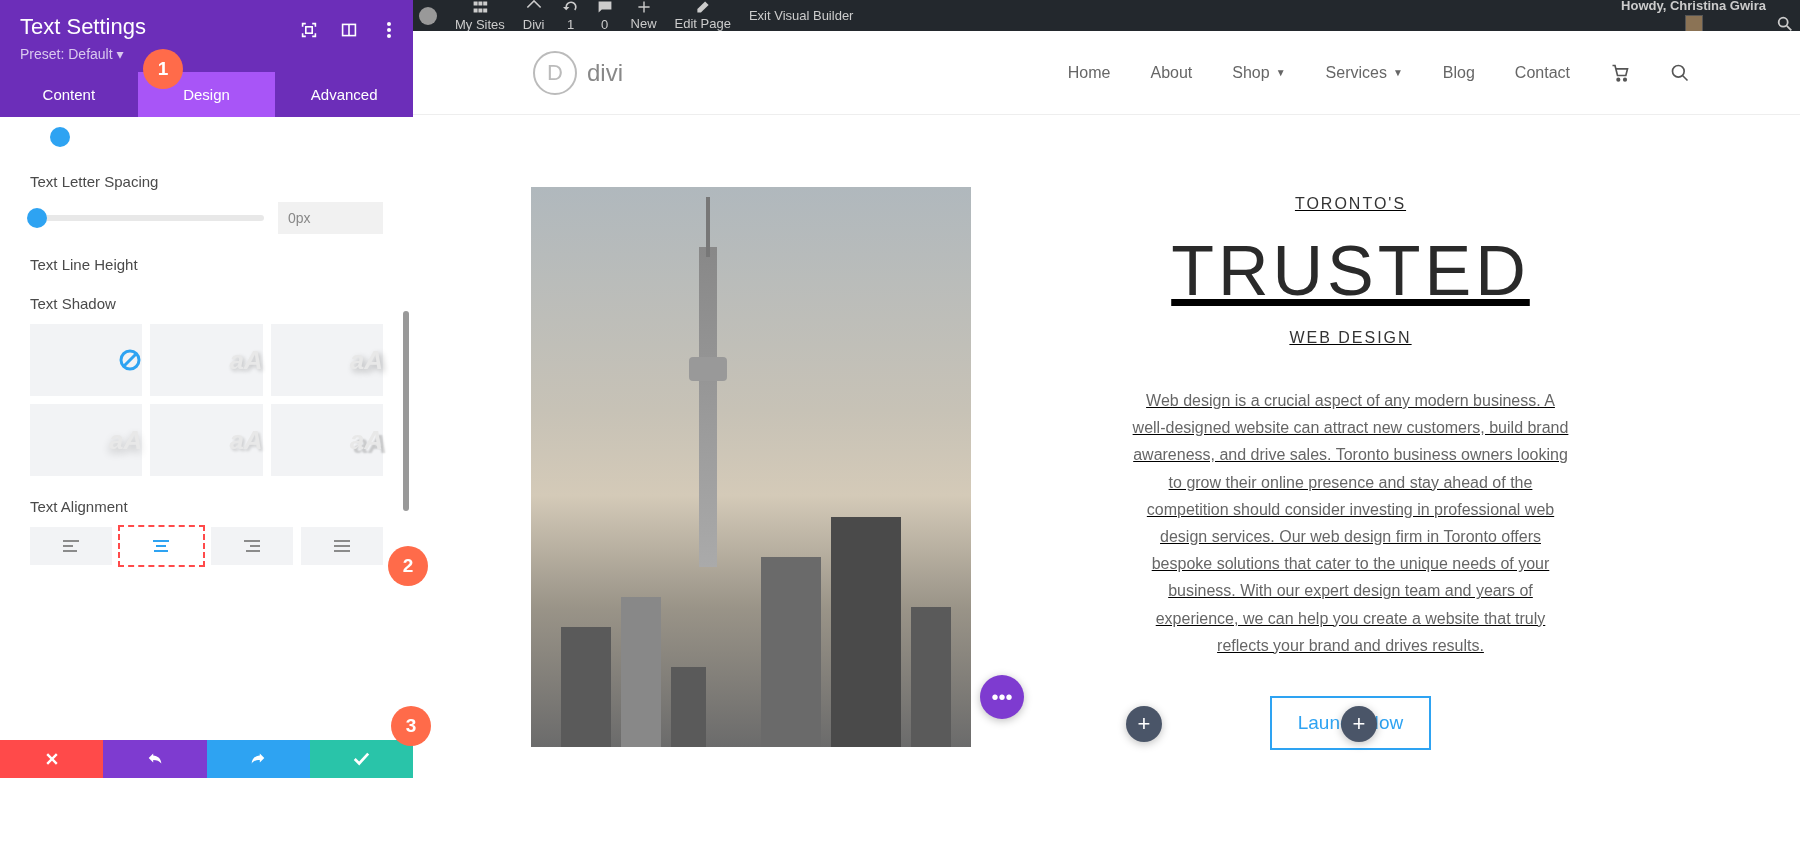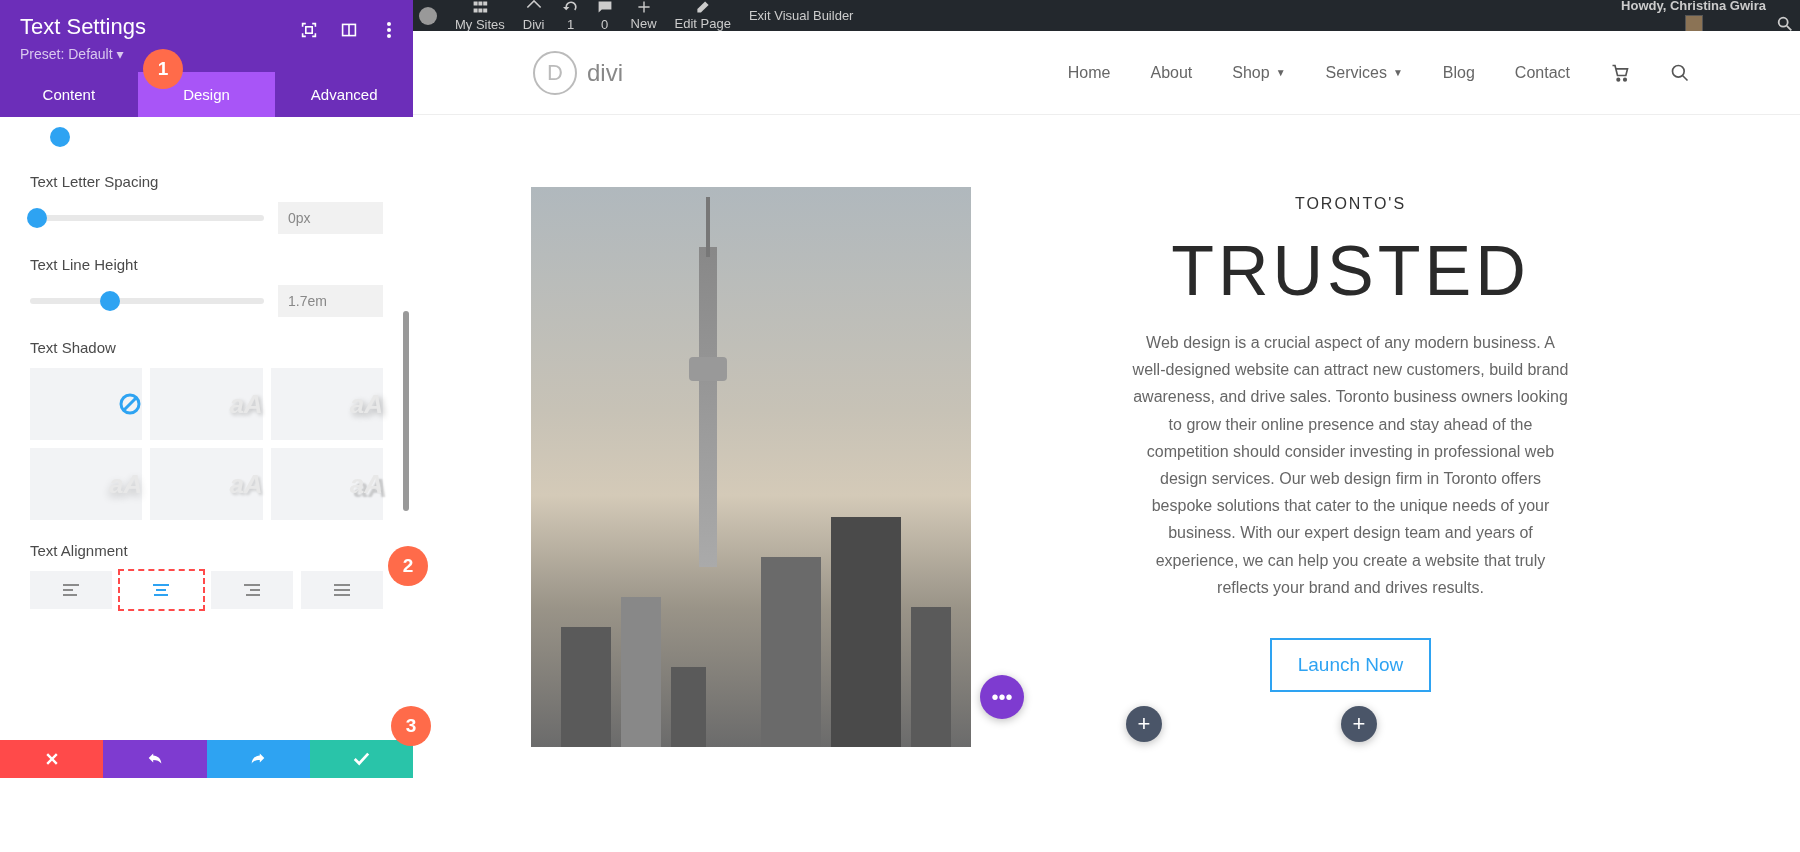--- a/index.html
+++ b/index.html
@@ -75,21 +75,21 @@
 
 .preview { position: absolute; left: 413px; top: 31px; right: 0; bottom: 0; background: #fff; overflow: hidden; }
 .site-header { height: 84px; display: flex; align-items: center; padding: 0 110px 0 120px; border-bottom: 1px solid #eee; }
 .logo { display: flex; align-items: center; gap: 10px; color: #888; font-size: 24px; }
 .logo-circle { width: 44px; height: 44px; border: 2px solid #bbb; border-radius: 50%; display: flex; align-items: center; justify-content: center; font-size: 22px; color: #bbb; }
 .nav { margin-left: auto; display: flex; align-items: center; gap: 40px; font-size: 16px; color: #666; }
 .nav-item { cursor: pointer; display: flex; align-items: center; gap: 6px; }
 .chev { font-size: 10px; }
 .cart-icon, .search-lg { color: #555; }
 
-.hero { display: flex; padding: 72px 110px 0 118px; gap: 40px; }
+.hero { display: flex; padding: 72px 110px 0 118px; gap: 40px; text-decoration: underline; }
 .hero-img { width: 440px; height: 560px; background: linear-gradient(#b0b8bd 0%, #c7c2b6 40%, #d4cab8 55%, #9a9488 75%, #6b6b6b 100%); position: relative; overflow: hidden; }
 .tower { position: absolute; left: 168px; top: 60px; width: 18px; height: 320px; background: linear-gradient(#888,#aaa); }
 .tower::before { content:""; position:absolute; top:-50px; left:7px; width:4px; height:60px; background:#777; }
 .pod { position:absolute; left:158px; top:170px; width:38px; height:24px; background:#999; border-radius:4px; }
 .bldg { position: absolute; bottom: 0; background: #5a5a5a; }
 .b1 { left: 30px; width: 50px; height: 120px; }
 .b2 { left: 90px; width: 40px; height: 150px; background:#888; }
 .b3 { left: 140px; width: 35px; height: 80px; }
 .b4 { left: 230px; width: 60px; height: 190px; background:#6a6a6a; }
 .b5 { left: 300px; width: 70px; height: 230px; background:#4a4a4a; }
@@ -213,26 +213,20 @@
       <div class="slider-row">
         <div class="slider">
             <div class="slider-thumb" style="left:-3px"></div>
           </div>
         <input class="slider-input" value="0px" style="">
       </div>
     </div>
 
     <div class="field">
       <div class="field-label">Text Line Height</div>
-      <div class="slider-row">
-        <div class="slider">
-            <div class="slider-thumb" style="left:70px"></div>
-          </div>
-        <input class="slider-input" value="1.7em" style="">
-      </div>
     </div>
 
     <div class="field">
       <div class="field-label">Text Shadow</div>
       <div class="shadow-grid">
         <div class="shadow-opt shadow-none">
             <svg width="24" height="24" viewBox="0 0 24 24" fill="none" stroke="#2ea3f2" stroke-width="3">
               <circle cx="12" cy="12" r="9"></circle>
               <path d="M5 19L19 5"></path>
             </svg>
@@ -363,20 +357,21 @@
       <div class="bldg b1"></div>
         <div class="bldg b2"></div>
         <div class="bldg b3"></div>
         <div class="bldg b4"></div>
         <div class="bldg b5"></div>
         <div class="bldg b6"></div>
     </div>
     <div class="hero-text">
       <div class="eyebrow">TORONTO'S</div>
       <div class="headline">TRUSTED</div>
+      <div class="subhead">WEB DESIGN</div>
       <div class="body-copy">Web design is a crucial aspect of any modern business. A well-designed website can attract new customers, build brand awareness, and drive sales. Toronto business owners looking to grow their online presence and stay ahead of the competition should consider investing in professional web design services. Our web design firm in Toronto offers bespoke solutions that cater to the unique needs of your business. With our expert design team and years of experience, we can help you create a website that truly reflects your brand and drives results.</div>
       <div class="cta">Launch Now</div>
     </div>
   </div>
 
   <div class="fab fab-purple">•••</div>
   <div class="fab fab-blue fab-b1">+</div>
   <div class="fab fab-blue fab-b2">+</div>
 </div>
 

